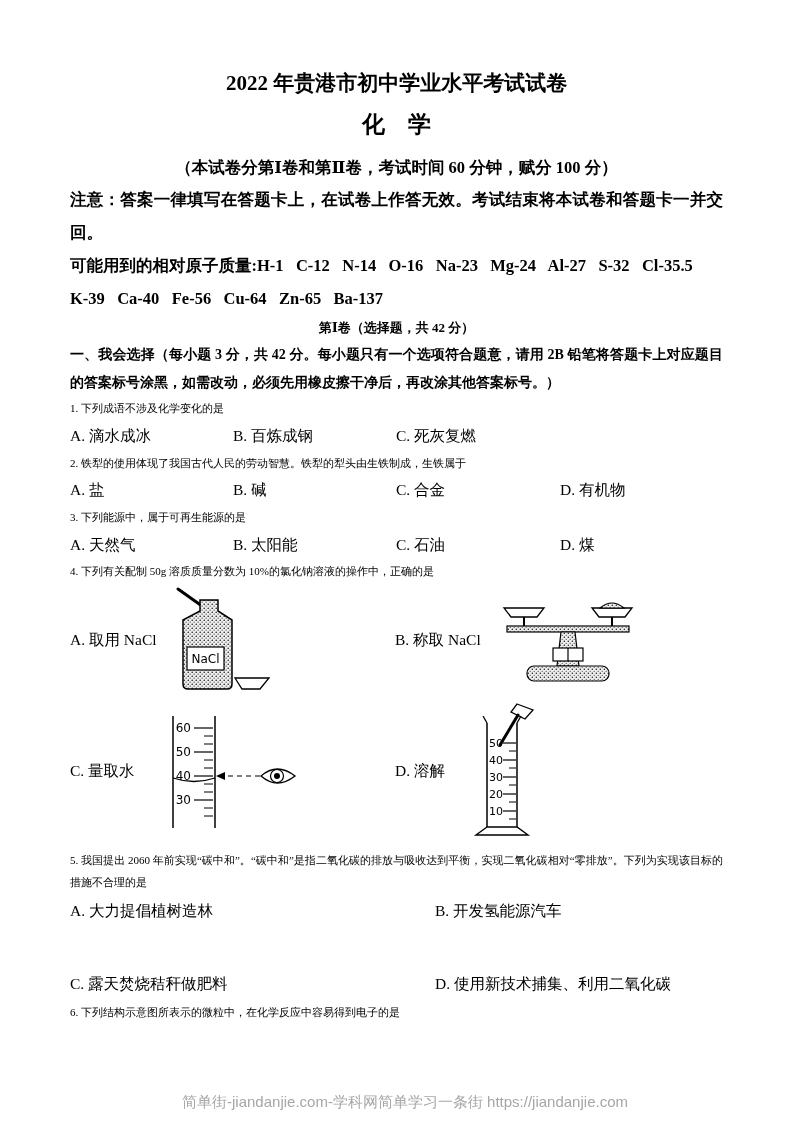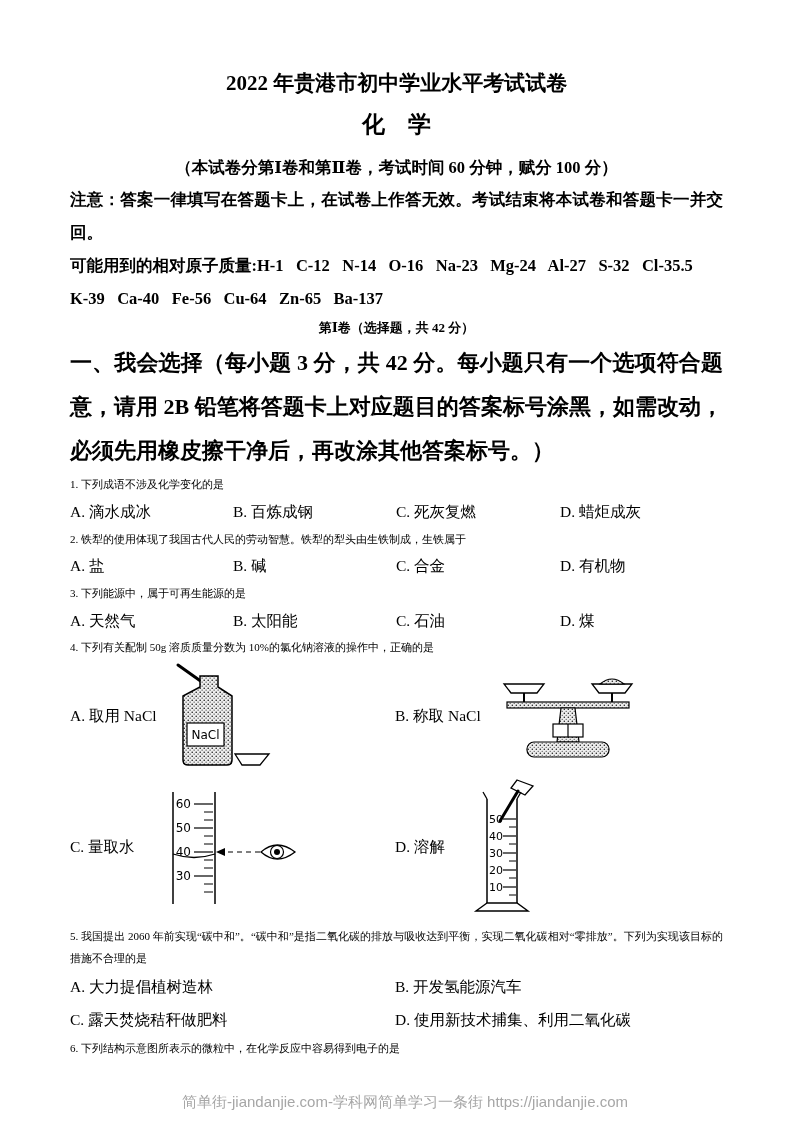--- a/index.html
+++ b/index.html
@@ -13,24 +13,24 @@
     font-family:"Liberation Serif","DejaVu Serif",serif;
     font-size:16px;
     padding:54px 70px 5px 70px;
     overflow:hidden;
   }
   .title { font-size:21px; font-weight:700; text-align:center; line-height:1.5; }
   .subject { font-size:23px; font-weight:700; text-align:center; margin-top:8px; line-height:1.5; }
   .exam-info { font-size:16.5px; font-weight:700; text-align:center; margin-top:10px; line-height:1.9; }
   .notice { font-size:16.5px; font-weight:700; line-height:2.0; text-align:justify; white-space:pre-wrap; }
   .section-title { font-size:13px; font-weight:700; text-align:center; line-height:2.0; }
-  .intro { font-size:22px; font-weight:700; line-height:2.0; text-align:justify; }
+  .intro { font-size:14px; font-weight:700; line-height:2.0; text-align:justify; }
   .q { font-size:11px; line-height:2.05; text-align:justify;font-family:Liberation Serif, serif; }
   .opts4 { display:grid; grid-template-columns:163px 163px 164px 1fr; font-size:15.5px; line-height:2.05; }
-  .opts2 { display:grid; grid-template-columns:325px 1fr; font-size:15.5px; line-height:2.15; }
+  .opts2 { display:grid; grid-template-columns:325px 1fr; font-size:15.5px; line-height:2.15;gap:40px; }
   .figrow { display:flex; align-items:center; margin:4px 0 8px 0; }
   .figcell { display:flex; align-items:center; }
   .figcell.first { width:325px; }
   .opt-label { font-size:15.5px; white-space:nowrap; margin-right:18px; }
   svg { display:block; }
   svg text { font-family:"DejaVu Sans","Liberation Sans",sans-serif; fill:#000; }
   .footer {
     position:absolute; left:17px; right:0; bottom:24px;
     text-align:center; color:#a6a6a6;
     font-family:"Liberation Sans","DejaVu Sans",sans-serif;
@@ -51,21 +51,20 @@
   <div class="notice">K-39   Ca-40   Fe-56   Cu-64   Zn-65   Ba-137</div>
 
   <div class="section-title">第Ⅰ卷（选择题，共 42 分）</div>
   <div class="intro">一、我会选择（每小题 3 分，共 42 分。每小题只有一个选项符合题意，请用 2B 铅笔将答题卡上对应题目的答案标号涂黑，如需改动，必须先用橡皮擦干净后，再改涂其他答案标号。）</div>
 
   <div class="q">1. 下列成语不涉及化学变化的是</div>
   <div class="opts4">
     <span>A. 滴水成冰</span>
     <span>B. 百炼成钢</span>
     <span>C. 死灰复燃</span>
-    <span>D. 蜡炬成灰</span>
   </div>
 
   <div class="q">2. 铁犁的使用体现了我国古代人民的劳动智慧。铁犁的犁头由生铁制成，生铁属于</div>
   <div class="opts4">
     <span>A. 盐</span>
     <span>B. 碱</span>
     <span>C. 合金</span>
     <span>D. 有机物</span>
   </div>
 

